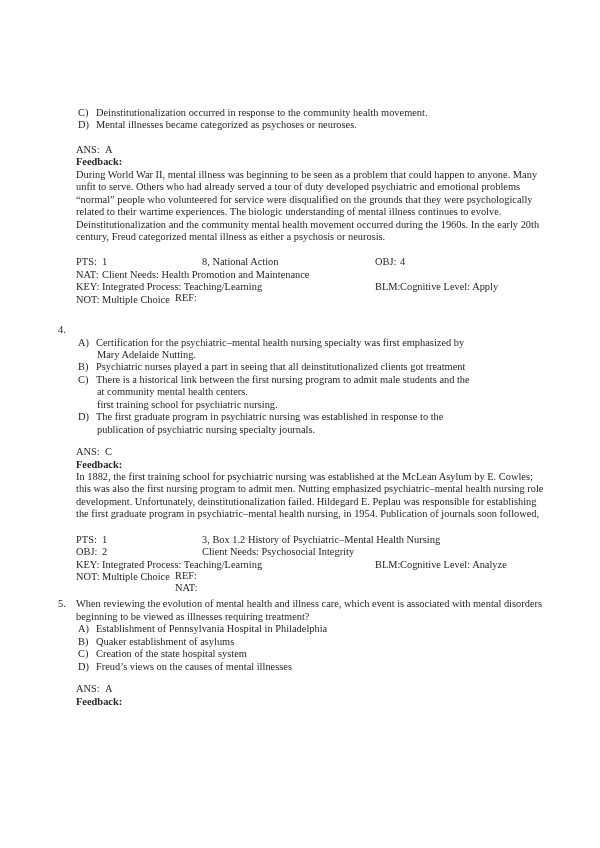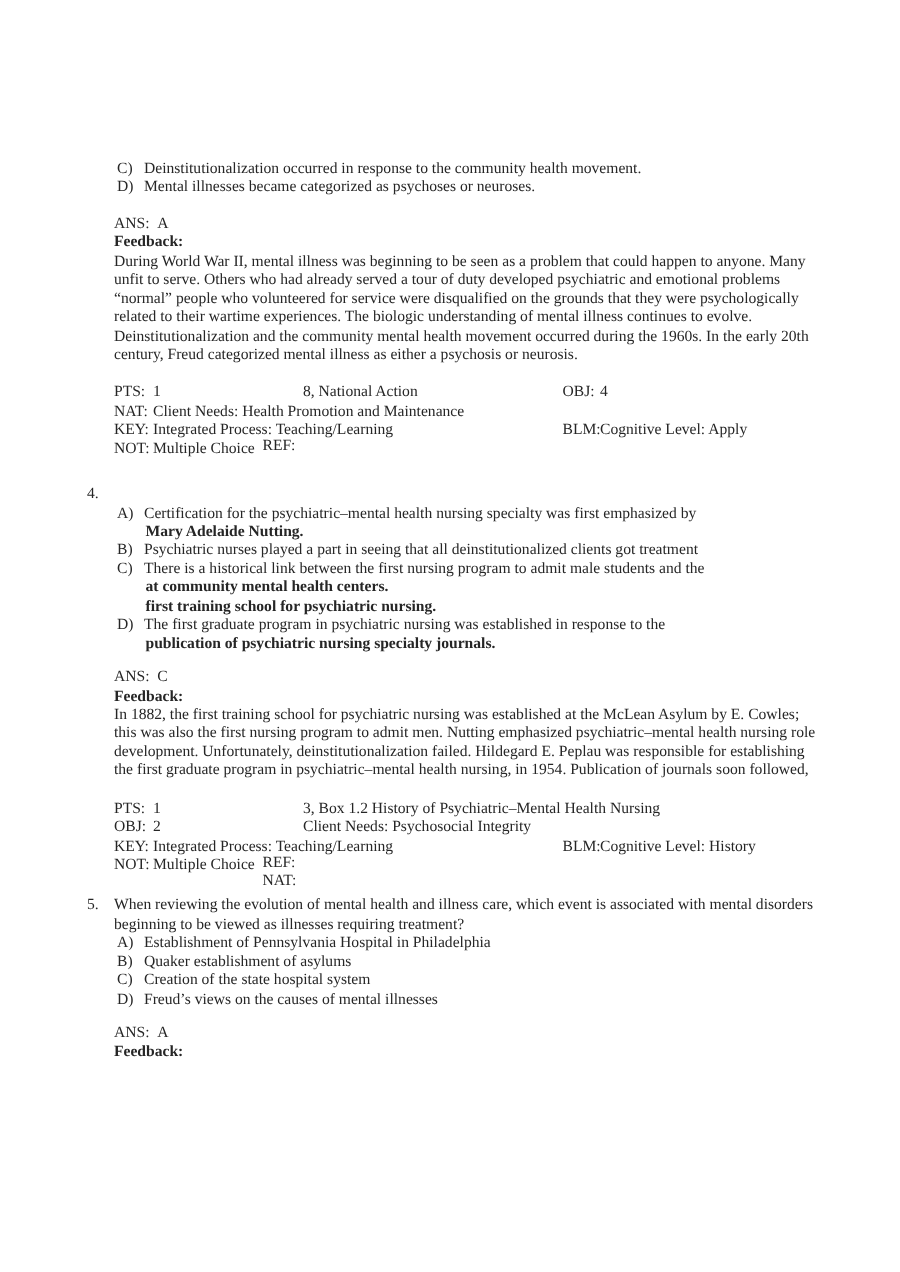--- a/index.html
+++ b/index.html
@@ -13,21 +13,21 @@
     line-height:12.45px;
     color:#262626;
   }
   .content { position:absolute; left:76px; top:107px; width:524px; }
   .line { white-space:nowrap; height:12.45px; }
   .b { font-weight:bold; }
 
   
   .opt  { padding-left:2px; }
   .opt .letter { display:inline-block; width:18px; }
-  .opt-cont { padding-left:21px;font-weight:bold; }
+  .opt-cont { padding-left:21px; }
 
   
   .qline { position:relative; }
   .qnum { position:absolute; left:-18px; top:0; }
 
   
   .meta-row { position:relative; height:12.45px; }
   .meta-row span { position:absolute; top:0; white-space:nowrap; }
   .m1l { left:0; }   .m1v { left:26px; }
   .m2l { left:99px;margin-top:36px; }  .m2v { left:126px; }
@@ -138,21 +138,21 @@
       <div class="meta-row">
         <span class="m1l">OBJ:</span>
         <span class="m1v">2</span>
         <span class="m2l">NAT:</span>
         <span class="m2v">Client Needs: Psychosocial Integrity</span>
       </div>
       <div class="meta-row">
         <span class="m1l">KEY:</span>
         <span class="m1v">Integrated Process: Teaching/Learning</span>
         <span class="m3l">BLM:</span>
-        <span class="m3v">Cognitive Level: History</span>
+        <span class="m3v">Cognitive Level: Analyze</span>
       </div>
       <div class="meta-row">
         <span class="m1l">NOT:</span>
         <span class="m1v">Multiple Choice</span>
       </div>
     </div>
 
     <div class="mt15">
       <div class="line qline">
         <span class="qnum">5.</span><span>When reviewing the evolution of mental health and illness care, which event is associated with mental disorders</span>

